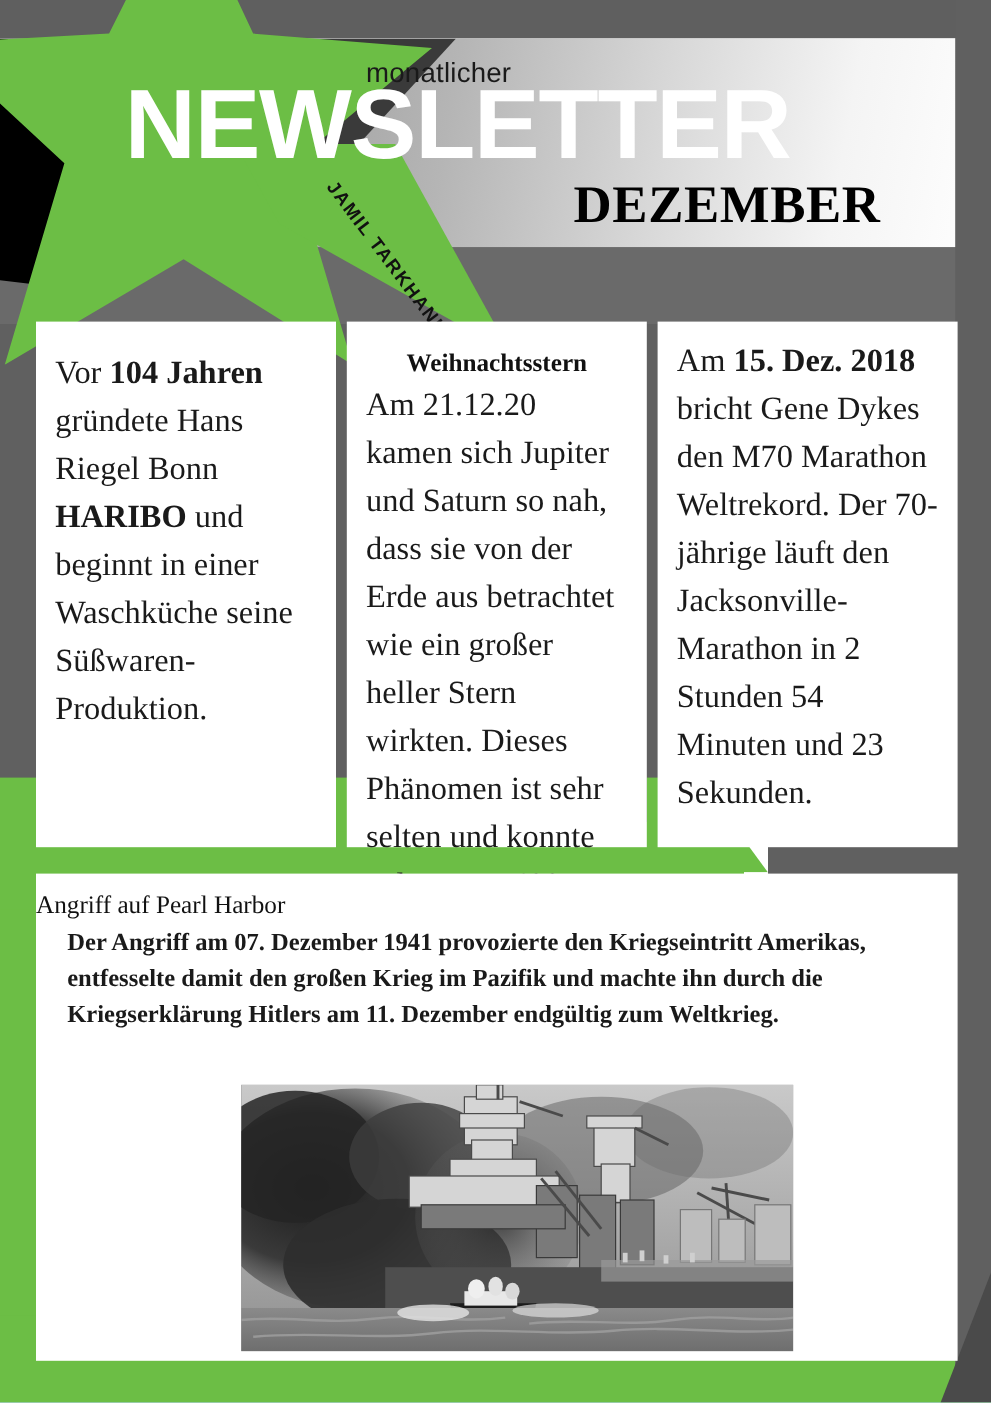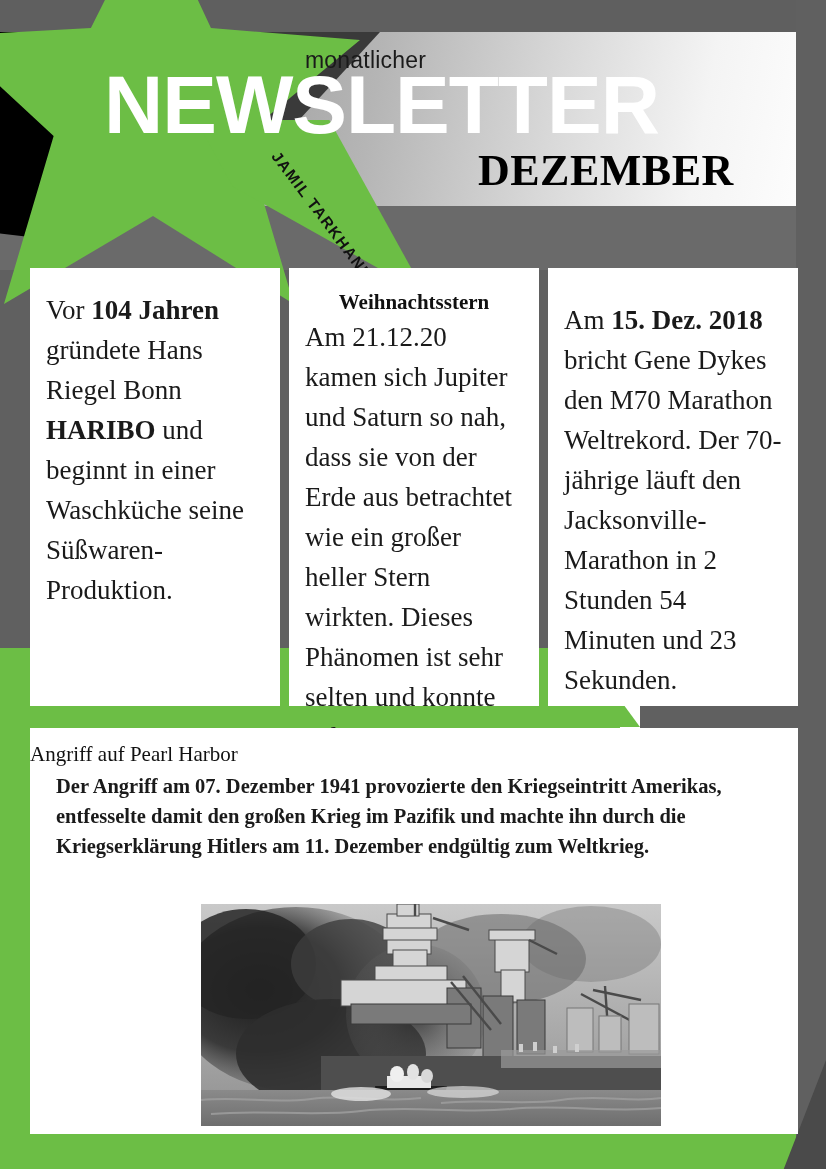--- a/index.html
+++ b/index.html
@@ -261,21 +261,21 @@
   </div>
 
   <div class="card card-2">
     <div class="card-pad">
       <h2 class="art-heading">Weihnachtsstern</h2>
       <p class="art-body">Am 21.12.20 kamen sich Jupiter und Saturn so nah, dass sie von der Erde aus betrachtet wie ein großer heller Stern wirkten. Dieses Phänomen ist sehr selten und konnte zuletzt vor 400 Jahren beobachtet werden.</p>
     </div>
   </div>
 
   <div class="card card-3">
-    <div class="card-pad" style="padding-top:32px;">
+    <div class="card-pad" style="padding-top:12px;">
       <p class="art-body">Am <b>15. Dez. 2018</b> bricht Gene Dykes den M70 Marathon Weltrekord. Der 70-jährige läuft den Jacksonville-Marathon in 2 Stunden 54 Minuten und 23 Sekunden.</p>
     </div>
   </div>
 
   <div class="card card-4">
     <div class="ph-title">Angriff auf Pearl Harbor</div>
     <p class="ph-body">Der Angriff am <b>07. Dezember 1941</b> provozierte den Kriegseintritt Amerikas, entfesselte damit den großen Krieg im Pazifik und machte ihn durch die Kriegserklärung Hitlers am 11. Dezember endgültig zum Weltkrieg.</p>
     <div class="ph-photo">
       <svg viewBox="0 0 460 222" width="460" height="222" preserveAspectRatio="none">
         <defs>

